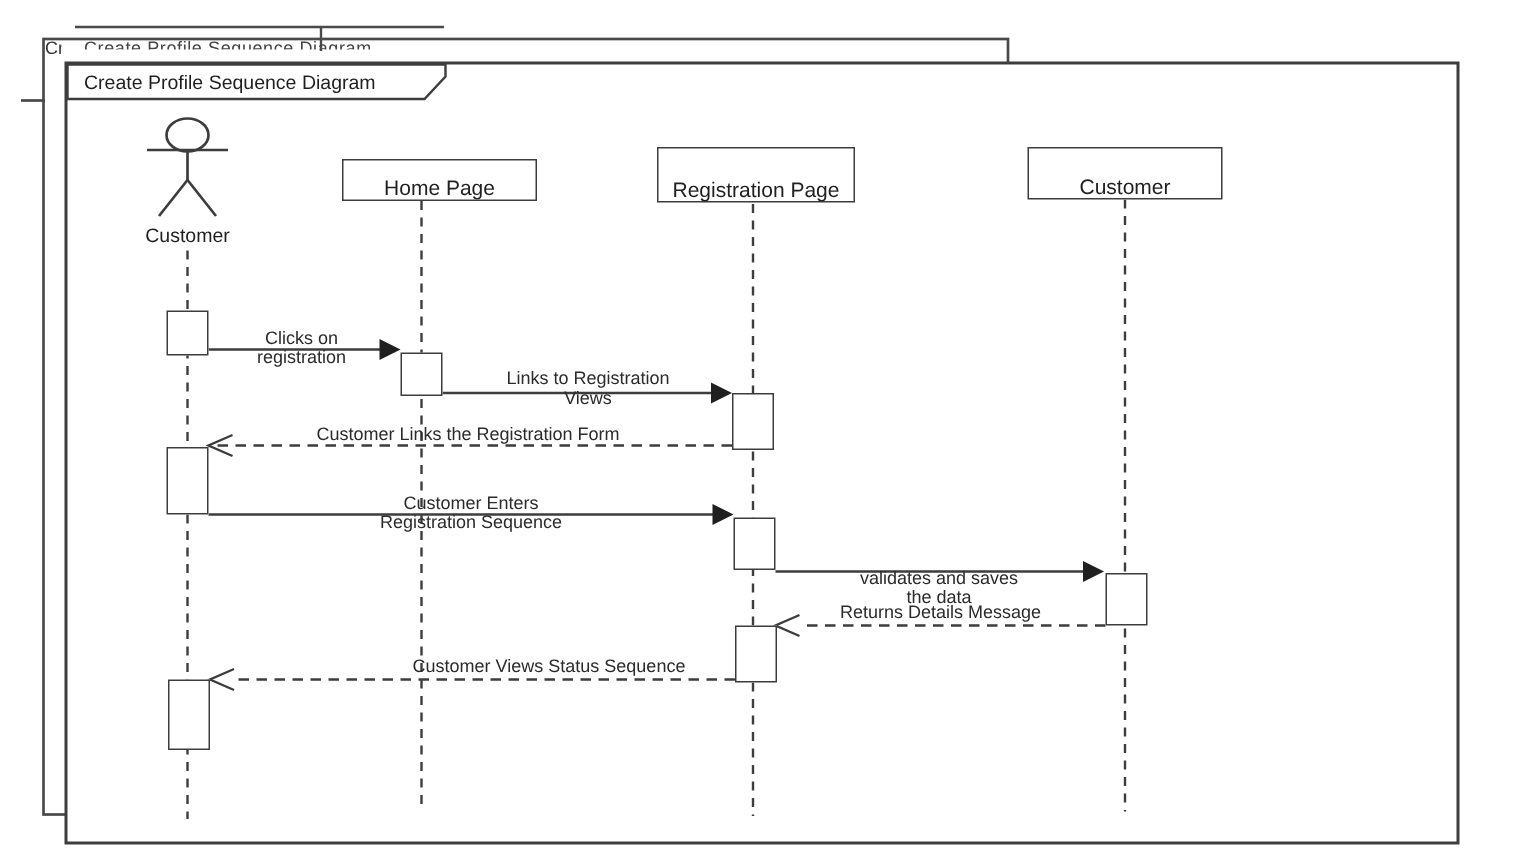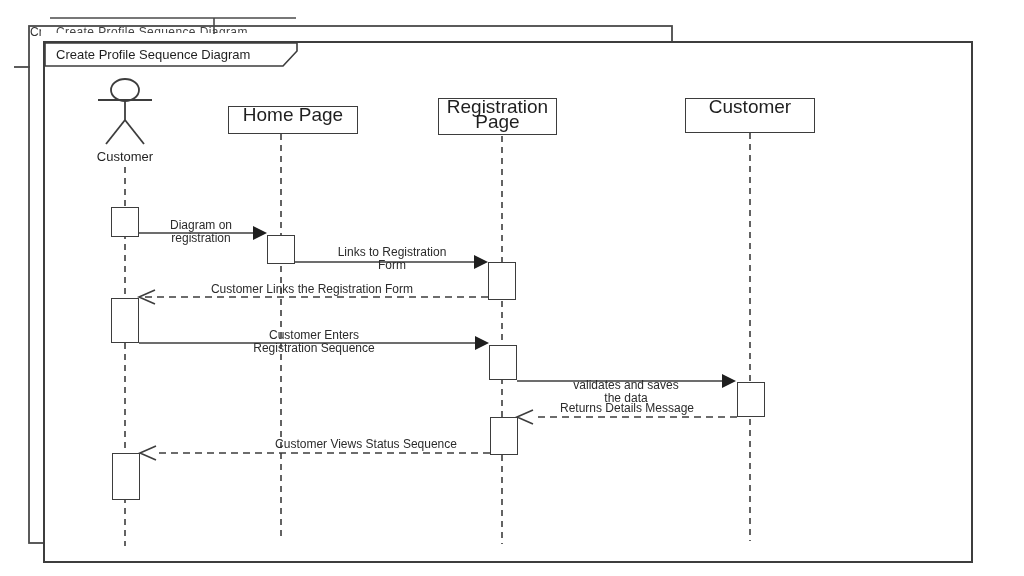--- a/index.html
+++ b/index.html
@@ -8,24 +8,24 @@
   svg{position:absolute;left:0;top:0;}
   .abs{position:absolute;}
   
   .bg-text-tops{left:56px;top:26px;width:200px;height:7px;overflow:hidden;
                 font-size:12px;line-height:13px;white-space:nowrap;letter-spacing:.4px;color:#444;}
   .bg-text-c{left:30px;top:26px;width:11px;height:10px;overflow:hidden;
              font-size:12px;line-height:12px;white-space:nowrap;color:#333;}
   
   .frame-title{left:56px;top:46px;width:230px;height:18px;font-size:13px;line-height:18px;color:#1f1f1f;}
   
-  .head-box{background:#fff;border:1.5px solid #3d3d3d;display:flex;align-items:flex-start;justify-content:center;
-            text-align:center;font-size:19px;line-height:15px;color:#1f1f1f;box-sizing:border-box;}
+  .head-box{background:#fff;border:1.5px solid #3d3d3d;display:flex;align-items:flex-end;justify-content:center;
+            text-align:center;font-size:14px;line-height:15px;color:#1f1f1f;box-sizing:border-box;}
   #box-home{left:228px;top:106px;width:130px;height:28px;}
-  #box-reg{left:438px;top:98px;width:119px;height:37px;}
+  #box-reg{left:438px;top:98px;width:132px;height:37px;}
   #box-cust{left:685px;top:98px;width:130px;height:35px;}
   
   .actor-label{left:75px;top:149px;width:100px;text-align:center;font-size:13px;color:#1f1f1f;}
   
   .act{background:#fff;border:1.5px solid #3d3d3d;box-sizing:border-box;}
   
   .msg{font-size:12px;line-height:13px;text-align:center;color:#2b2b2b;}
   .nowrap{white-space:nowrap;}
   #m1{left:146px;top:219px;width:110px;}
   #m2{left:327px;top:246px;width:130px;}
@@ -114,21 +114,21 @@
 
   <div class="abs act" style="left:111px;top:207px;width:28px;height:30px;"></div>
   <div class="abs act" style="left:267px;top:235px;width:28px;height:29px;"></div>
   <div class="abs act" style="left:488px;top:262px;width:28px;height:38px;"></div>
   <div class="abs act" style="left:111px;top:298px;width:28px;height:45px;"></div>
   <div class="abs act" style="left:489px;top:345px;width:28px;height:35px;"></div>
   <div class="abs act" style="left:737px;top:382px;width:28px;height:35px;"></div>
   <div class="abs act" style="left:490px;top:417px;width:28px;height:38px;"></div>
   <div class="abs act" style="left:112px;top:453px;width:28px;height:47px;"></div>
 
-  <div id="m1" class="abs msg">Diagram on registration</div>
-  <div id="m2" class="abs msg">Links to Registration Form</div>
+  <div id="m1" class="abs msg">Clicks on registration</div>
+  <div id="m2" class="abs msg">Links to Registration Views</div>
   <div id="m3" class="abs msg nowrap">Customer Links the Registration Form</div>
   <div id="m4" class="abs msg">Customer Enters Registration Sequence</div>
   <div id="m5" class="abs msg">validates and saves the data</div>
   <div id="m6" class="abs msg nowrap">Returns Details Message</div>
   <div id="m7" class="abs msg nowrap">Customer Views Status Sequence</div>
 
 </div>
 
 </body></html>

